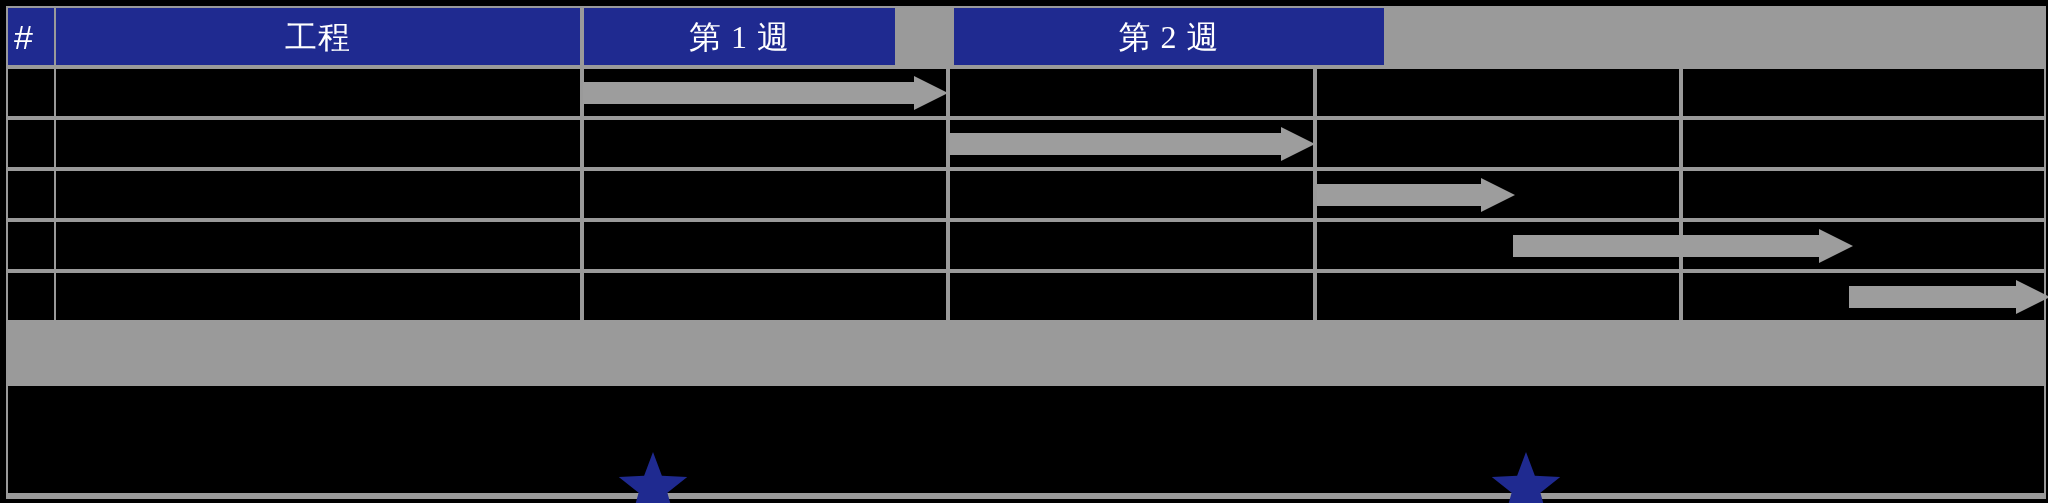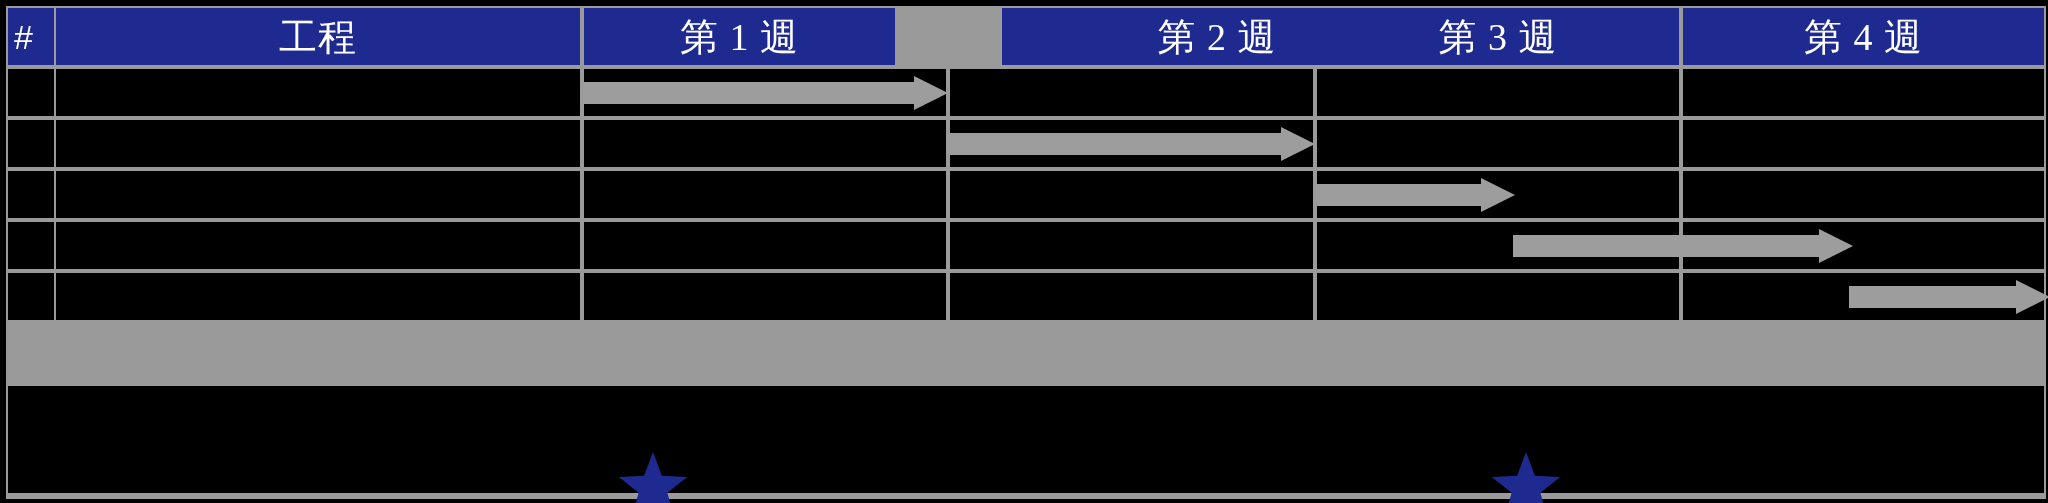--- a/index.html
+++ b/index.html
@@ -41,21 +41,21 @@
   }
   .hcell {
     position: absolute;
     top: 2px;
     height: 57px;
     background: #1f2a90;
     color: #ffffff;
     display: flex;
     align-items: center;
     justify-content: center;
-    font-size: 38px;
+    font-size: 32px;
     line-height: 1;
     letter-spacing: 1px;
     box-sizing: border-box;
     white-space: nowrap;
   }
   .hcell.idx {
     font-size: 34px;
     justify-content: flex-start;
     padding-left: 6px;
     font-family: "Liberation Sans", "DejaVu Sans", sans-serif;
@@ -126,23 +126,21 @@
 </head>
 <body>
 
 <div id="canvas">
   <div class="grid-frame">
 
     <div class="header-row" id="header-row">
         <div class="hcell idx" style="left: 2px; width: 46px;">#</div>
         <div class="hcell" style="left: 50px; width: 524px;">工程</div>
         <div class="hcell" style="left: 578px; width: 311px;">第 1 週</div>
-        <div class="hcell" style="left: 996px; width: 430px;">第 2 週</div>
-        <div class="hcell" style="left: 1311px; width: 362px;">第 3 週</div>
-        <div class="hcell" style="left: 1677px; width: 361px;">第 4 週</div>
+        <div class="hcell" style="left: 948px; width: 430px;">第 2 週</div>
       </div>
 
     <div class="body-area" id="body-area">
         <div class="bcell idx" style="left: 2px; width: 46px; top: 2px; height: 47px;"></div>
         <div class="bcell" style="left: 50px; width: 524px; top: 2px; height: 47px;"></div>
         <div class="bcell" style="left: 578px; width: 362px; top: 2px; height: 47px;"></div>
         <div class="bcell" style="left: 944px; width: 363px; top: 2px; height: 47px;"></div>
         <div class="bcell" style="left: 1311px; width: 362px; top: 2px; height: 47px;"></div>
         <div class="bcell" style="left: 1677px; width: 361px; top: 2px; height: 47px;"></div>
         <div class="arrow" style="left: 577px; width: 365px; top: 9px;"></div>

